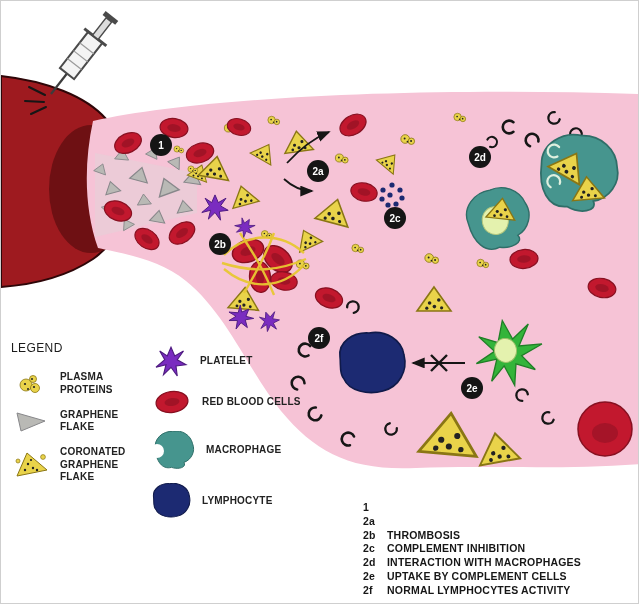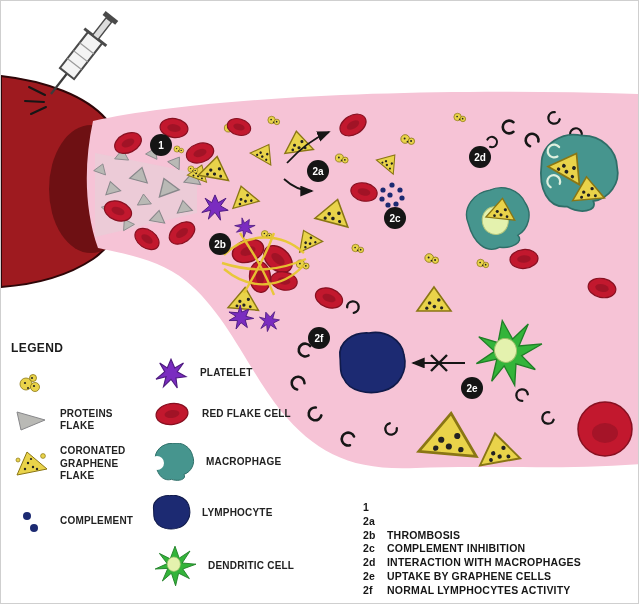--- a/index.html
+++ b/index.html
@@ -14,25 +14,25 @@
   }
   *{margin:0;padding:0;box-sizing:border-box}
   body{font-family:"Liberation Sans",sans-serif;background:#fff}
   .canvas{position:relative;width:639px;height:604px;background:#fff;border:1px solid #cfcfcf;overflow:hidden}
   .scene{position:absolute;left:0;top:0}
   .arrow{stroke:#161616;stroke-width:1.8;fill:none}
   .xmark{stroke:#161616;stroke-width:2.4;fill:none}
   .mcircle{fill:var(--marker-black)}
   .mlabel{fill:#ffffff;font-family:"Liberation Sans",sans-serif;font-size:10px;font-weight:bold;text-anchor:middle}
   .legend{position:absolute;left:10px;top:340px;width:142px}
-  .legend-title{font-size:12px;font-weight:bold;color:#1b1b1b;letter-spacing:.4px;margin-bottom:16px}
+  .legend-title{font-size:12px;font-weight:normal;color:#1b1b1b;letter-spacing:.4px;margin-bottom:16px}
   .legend-item{display:flex;align-items:center;gap:9px;margin-bottom:12px}
   .legend-item .icon{flex:0 0 40px;display:flex;justify-content:center;align-items:center}
   .legend-label{font-size:10px;font-weight:bold;color:#222;line-height:1.25;letter-spacing:.2px;width:90px}
-  .legend-col2{position:absolute;left:150px;top:356px;width:150px}
+  .legend-col2{position:absolute;left:150px;top:344px;width:150px}
   .legend-col2 .legend-label{width:100px}
   .steps{position:absolute;left:362px;top:500px}
   .step{display:flex;font-size:10.5px;font-weight:bold;color:#161616;line-height:13.8px;letter-spacing:.2px}
   .step-num{width:24px;flex:0 0 24px}
 </style>
 </head>
 <body>
 
 <div class="canvas">
 
@@ -273,57 +273,49 @@
         <svg width="30" height="24" viewBox="0 0 30 24">
           <circle cx="10" cy="13" r="6" style="fill:var(--flake-yellow);stroke:#8a7614;stroke-width:0.8"></circle>
           <circle cx="19" cy="16" r="4.5" style="fill:var(--flake-yellow);stroke:#8a7614;stroke-width:0.8"></circle>
           <circle cx="17" cy="7" r="3.5" style="fill:var(--flake-yellow);stroke:#8a7614;stroke-width:0.8"></circle>
           <circle cx="9" cy="12" r="1.1" fill="#222"></circle>
             <circle cx="18" cy="15" r="1.1" fill="#222"></circle>
           <circle cx="16" cy="7" r="1" fill="#222"></circle>
             <circle cx="12" cy="17" r="1" fill="#222"></circle>
         </svg>
       </span>
+      <span class="legend-label">PLASMA PROTEINS</span>
     </div>
 
     <div class="legend-item">
       <span class="icon">
         <svg width="34" height="26" viewBox="0 0 34 26">
           <polygon points="3,5 31,13 7,23" style="fill:var(--graphene-gray);stroke:var(--graphene-dark);stroke-width:1"></polygon>
         </svg>
       </span>
-      <span class="legend-label">PROTEINS FLAKE</span>
-    </div>
-
-    <div class="legend-item" style="margin-bottom:24px">
+      <span class="legend-label">GRAPHENE FLAKE</span>
+    </div>
+
+    <div class="legend-item" style="margin-bottom:16px">
       <span class="icon">
         <svg width="38" height="32" viewBox="0 0 38 32">
           <polygon points="5,27 35,21 15,4" style="fill:var(--flake-yellow);stroke:#8a7614;stroke-width:1"></polygon>
           <circle cx="16" cy="15" r="1.2" fill="#222"></circle>
             <circle cx="21" cy="19" r="1.2" fill="#222"></circle>
           <circle cx="13" cy="21" r="1.2" fill="#222"></circle>
             <circle cx="25" cy="21" r="1.2" fill="#222"></circle>
           <circle cx="19" cy="11" r="1.1" fill="#222"></circle>
           <circle cx="31" cy="8" r="2.4" style="fill:var(--flake-yellow);stroke:#8a7614;stroke-width:0.7"></circle>
           <circle cx="6" cy="12" r="2" style="fill:var(--flake-yellow);stroke:#8a7614;stroke-width:0.7"></circle>
         </svg>
       </span>
       <span class="legend-label">CORONATED GRAPHENE FLAKE</span>
     </div>
 
 
-    <div class="legend-item">
-      <span class="icon">
-        <svg width="22" height="30" viewBox="0 0 22 30">
-          <circle cx="7" cy="9" r="4" style="fill:var(--lymphocyte-navy)"></circle>
-          <circle cx="14" cy="21" r="4" style="fill:var(--lymphocyte-navy)"></circle>
-        </svg>
-      </span>
-      <span class="legend-label">COMPLEMENT</span>
-    </div>
   </div>
 
   <div class="legend-col2">
     <div class="legend-item" style="margin-bottom:10px">
       <span class="icon">
         <svg width="36" height="32" viewBox="0 0 36 32">
           <polygon points="0,-11 3,-4 10,-8 5,-1 12,3 4,4 5,12 0,5 -6,11 -4,3 -12,5 -5,-1 -9,-8 -3,-4" transform="translate(18,16) scale(1.25)" style="fill:var(--platelet-purple);stroke:var(--platelet-dark);stroke-width:0.9"></polygon>
         </svg>
       </span>
       <span class="legend-label">PLATELET</span>
@@ -331,21 +323,21 @@
 
     <div class="legend-item" style="margin-bottom:14px">
       <span class="icon">
         <svg width="42" height="30" viewBox="0 0 42 30">
           <g transform="translate(21,15) rotate(-8)">
             <ellipse rx="16" ry="10.5" style="fill:var(--rbc-red);stroke:var(--rbc-dark);stroke-width:1.3"></ellipse>
             <ellipse rx="7.5" ry="4" style="fill:var(--rbc-dark)" opacity="0.55"></ellipse>
           </g>
         </svg>
       </span>
-      <span class="legend-label">RED FLAKE CELL</span>
+      <span class="legend-label">RED BLOOD CELLS</span>
     </div>
 
     <div class="legend-item" style="margin-bottom:14px">
       <span class="icon">
         <svg width="46" height="38" viewBox="0 0 46 38">
           <path d="M -30,-2 C -33,-18 -18,-31 -2,-30 C 13,-33 27,-24 30,-10 C 35,2 28,16 16,20 C 21,28 7,32 -4,28 C -19,32 -29,18 -30,-2 Z" transform="translate(23,19) scale(0.62)" style="fill:var(--macrophage-teal);stroke:var(--macrophage-dark);stroke-width:1.6"></path>
           <circle cx="6" cy="20" r="7" fill="#ffffff"></circle>
         </svg>
       </span>
       <span class="legend-label">MACROPHAGE</span>
@@ -353,31 +345,20 @@
 
     <div class="legend-item" style="margin-bottom:14px">
       <span class="icon">
         <svg width="42" height="36" viewBox="0 0 42 36">
           <path d="M -33,-7 C -35,-22 -20,-32 -4,-31 C 13,-34 29,-24 31,-9 C 35,7 26,23 10,27 C -5,31 -24,27 -29,15 C -34,10 -32,1 -33,-7 Z" transform="translate(21,18) scale(0.56)" style="fill:var(--lymphocyte-navy);stroke:var(--lymphocyte-dark);stroke-width:1.8"></path>
         </svg>
       </span>
       <span class="legend-label">LYMPHOCYTE</span>
     </div>
 
-    <div class="legend-item">
-      <span class="icon">
-        <svg width="48" height="42" viewBox="0 0 48 42">
-          <g transform="translate(24,21) scale(0.6)">
-            <polygon points="0,-33 7,-13 25,-25 12,-5 35,-3 13,5 24,21 6,12 1,33 -6,12 -21,25 -12,4 -33,5 -13,-4 -26,-21 -8,-12" style="fill:var(--dendritic-green);stroke:var(--dendritic-dark);stroke-width:1.5"></polygon>
-            <ellipse cx="-2" cy="-3" rx="11" ry="12" style="fill:var(--nucleus-pale)" stroke="#9cc06a" stroke-width="1.2"></ellipse>
-          </g>
-        </svg>
-      </span>
-      <span class="legend-label">DENDRITIC CELL</span>
-    </div>
   </div>
 
   <div class="steps">
     <div class="step">
       <span class="step-num">1</span>
     </div>
     <div class="step">
       <span class="step-num">2a</span>
     </div>
     <div class="step">
@@ -387,21 +368,21 @@
     <div class="step">
       <span class="step-num">2c</span>
       <span class="step-text">COMPLEMENT INHIBITION</span>
     </div>
     <div class="step">
       <span class="step-num">2d</span>
       <span class="step-text">INTERACTION WITH MACROPHAGES</span>
     </div>
     <div class="step">
       <span class="step-num">2e</span>
-      <span class="step-text">UPTAKE BY GRAPHENE CELLS</span>
+      <span class="step-text">UPTAKE BY COMPLEMENT CELLS</span>
     </div>
     <div class="step">
       <span class="step-num">2f</span>
       <span class="step-text">NORMAL LYMPHOCYTES ACTIVITY</span>
     </div>
   </div>
 
 </div>
 
 </body></html>

